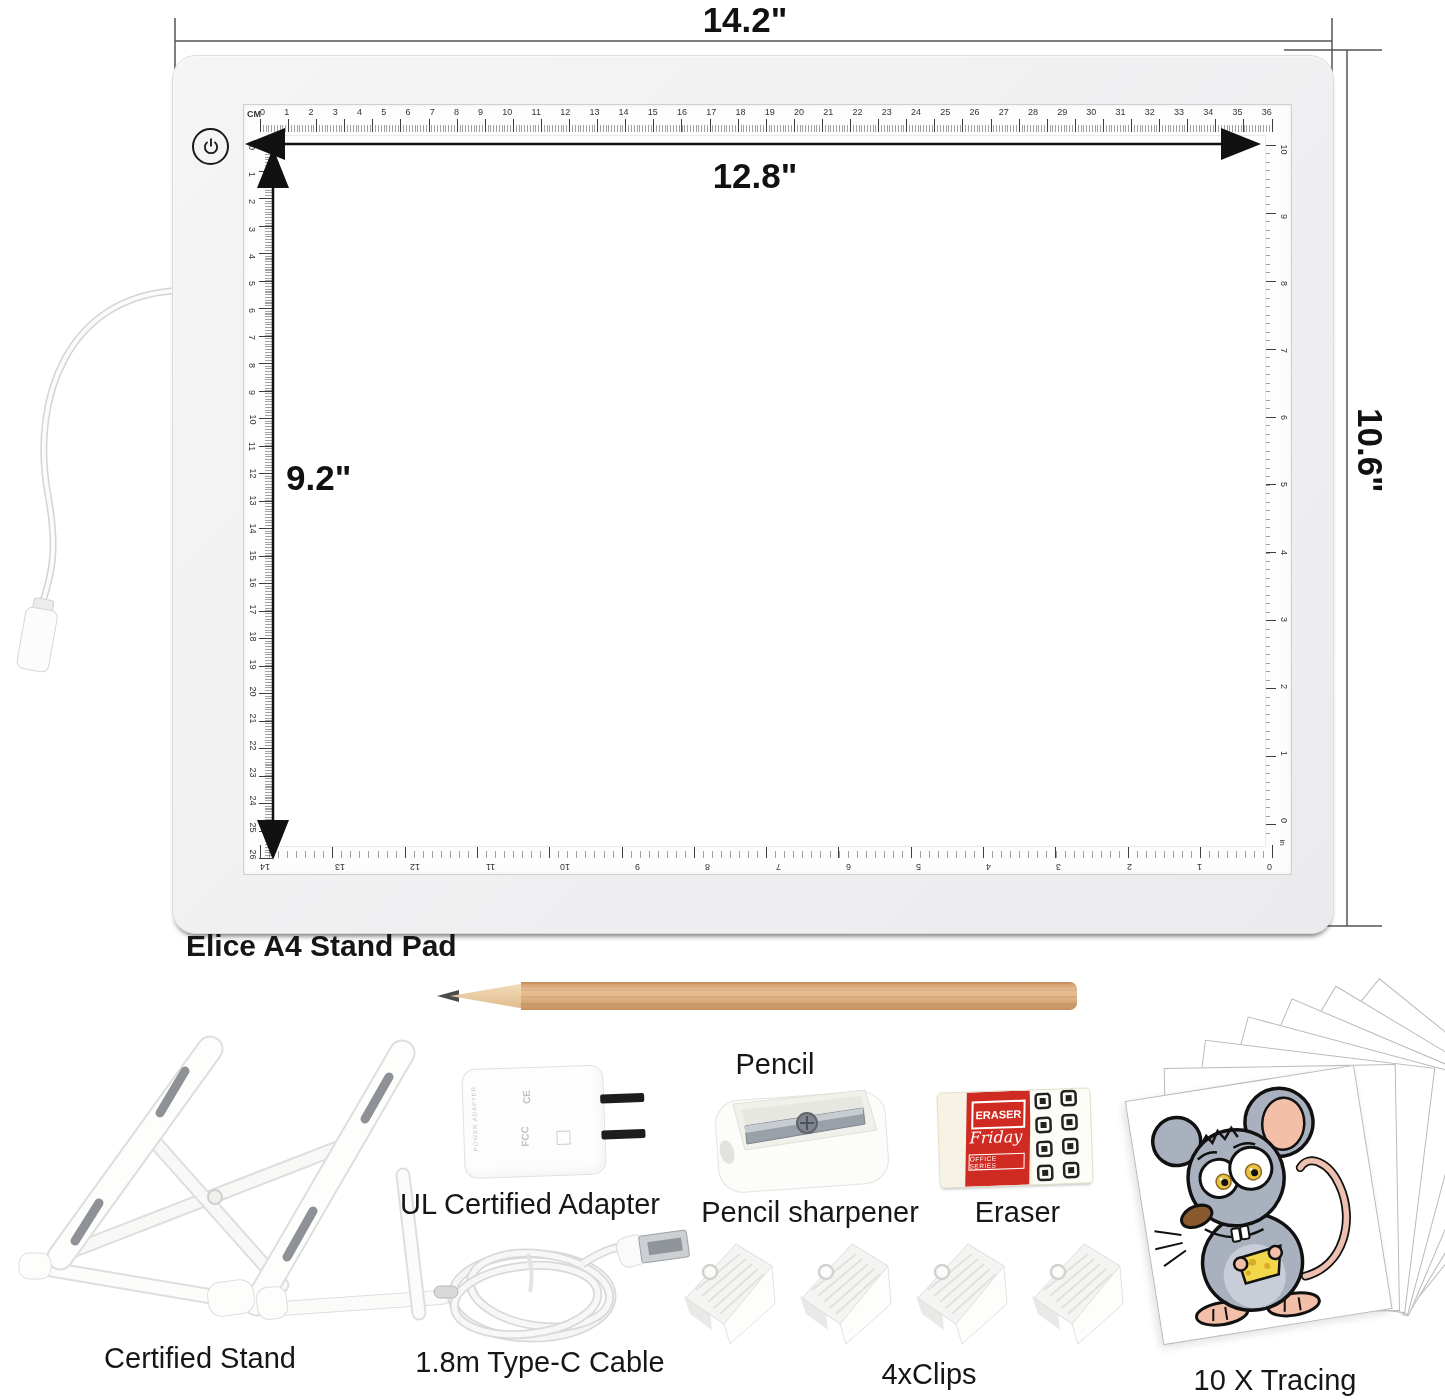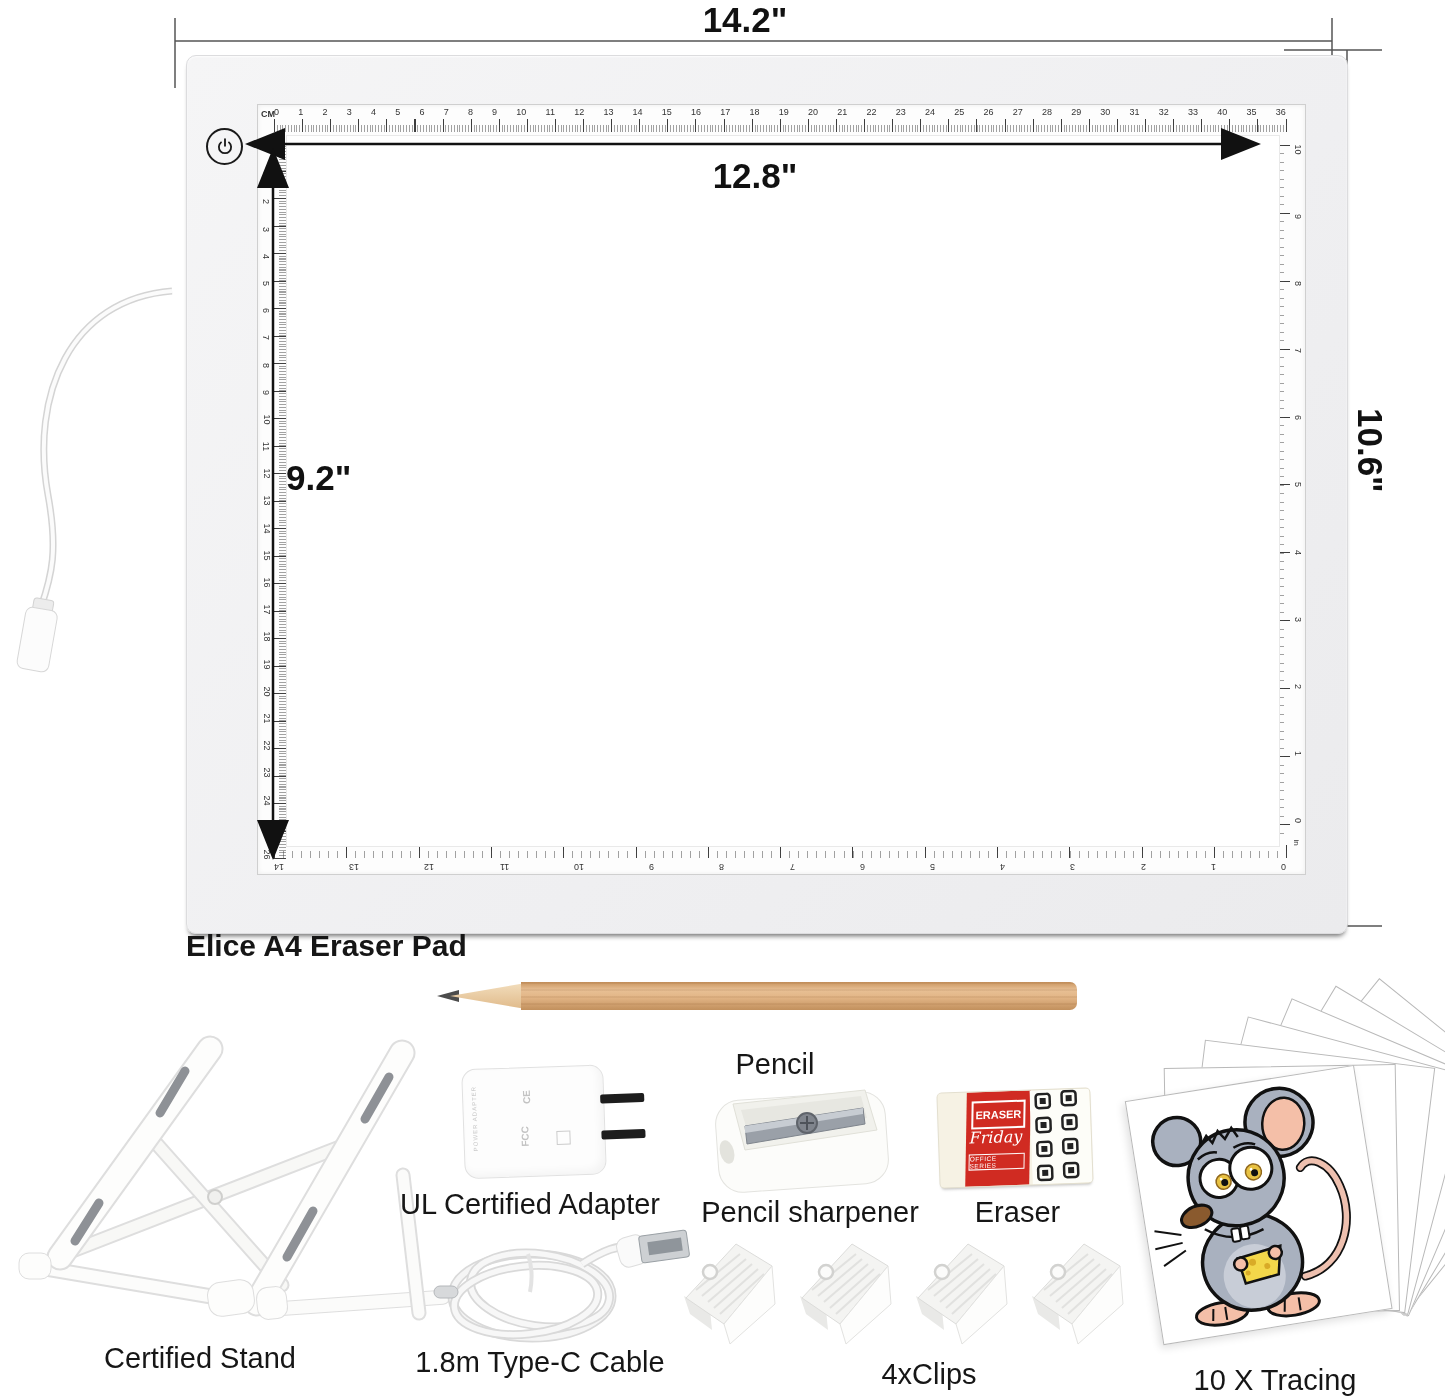--- a/index.html
+++ b/index.html
@@ -5,21 +5,21 @@
   html,body{margin:0;padding:0;background:#fff;}
   .page{position:relative;width:1445px;height:1400px;overflow:hidden;background:#ffffff;
         font-family:"Liberation Sans", sans-serif;color:#111;}
 
   
   .dim-text{position:absolute;font-weight:bold;font-size:35px;color:#111;text-align:center;}
   .dim-text.vert{writing-mode:vertical-rl;text-align:left;}
   svg.dimsvg{position:absolute;overflow:visible;}
 
   
-  .pad{position:absolute;left:186px;top:55px;width:1160px;height:877px;border-radius:10px;
+  .pad{position:absolute;left:172px;top:55px;width:1160px;height:877px;border-radius:24px;
        background:linear-gradient(135deg,#f5f5f6 0%,#efeff1 60%,#ebebed 100%);
        border:1px solid #dcdcde;
        box-shadow:0 5px 5px -3px rgba(35,35,35,.65), inset 0 1px 2px rgba(255,255,255,.8);}
   .power-btn{position:absolute;left:19px;top:72px;width:33px;height:33px;border:2.5px solid #1a1a1a;
              border-radius:50%;display:flex;align-items:center;justify-content:center;background:transparent;}
   .frame{position:absolute;left:70px;top:48px;width:1047px;height:769px;background:#fdfdfd;
          border:1px solid #cfcfcf;box-shadow:inset 0 0 5px rgba(0,0,0,.07);}
   .screen{position:absolute;left:28px;top:30px;width:992px;height:710px;background:#ffffff;border:1px solid #e9e9e9;}
   .cm-label{position:absolute;left:3px;top:4px;font-size:9px;font-weight:bold;color:#333;}
   .nums-top{position:absolute;left:16px;top:2px;width:1012px;height:12px;display:flex;
@@ -158,21 +158,21 @@
           <span>24</span>
           <span>25</span>
           <span>26</span>
           <span>27</span>
           <span>28</span>
           <span>29</span>
           <span>30</span>
           <span>31</span>
           <span>32</span>
           <span>33</span>
-          <span>40</span>
+          <span>34</span>
           <span>35</span>
           <span>36</span>
         </div>
       <div class="tick t-top-cm"></div>
       <div class="tick t-top-mm"></div>
       <div class="v-nums nums-left">
           <span>0</span>
           <span>1</span>
           <span>2</span>
           <span>3</span>
@@ -257,21 +257,21 @@
 
   <svg class="dimsvg" style="left:0px;top:275px;" width="185" height="420" viewBox="0 0 185 420">
     <path d="M172,16 C70,24 30,120 48,220 C58,275 52,300 41,332" fill="none" stroke="#d4d4d4" stroke-width="7"></path>
     <path d="M172,16 C70,24 30,120 48,220 C58,275 52,300 41,332" fill="none" stroke="#fbfbfb" stroke-width="4"></path>
     <g transform="rotate(10 40 360)">
       <rect x="28" y="324" width="20" height="14" rx="3" fill="#ececec" stroke="#d2d2d2"></rect>
       <rect x="22" y="334" width="32" height="62" rx="7" fill="#fcfcfc" stroke="#d7d7d7"></rect>
     </g>
   </svg>
 
-  <div class="label bold" style="left:186px;top:929px;width:400px;">Elice A4 Eraser Pad</div>
+  <div class="label bold" style="left:186px;top:929px;width:400px;">Elice A4 Stand Pad</div>
 
   <div class="pencil">
     <div class="lead"></div>
     <div class="wood"></div>
     <div class="body"></div>
   </div>
   <div class="label" style="left:675px;top:1020px;width:200px;margin-top:28px;">Pencil</div>
 
   <svg class="dimsvg" style="left:25px;top:1045px;" width="430" height="300" viewBox="0 0 430 300">
     <rect x="235" y="258" width="190" height="14" rx="7" transform="rotate(-4 235 262)" fill="#fbfbfa" stroke="#dedede"></rect>

